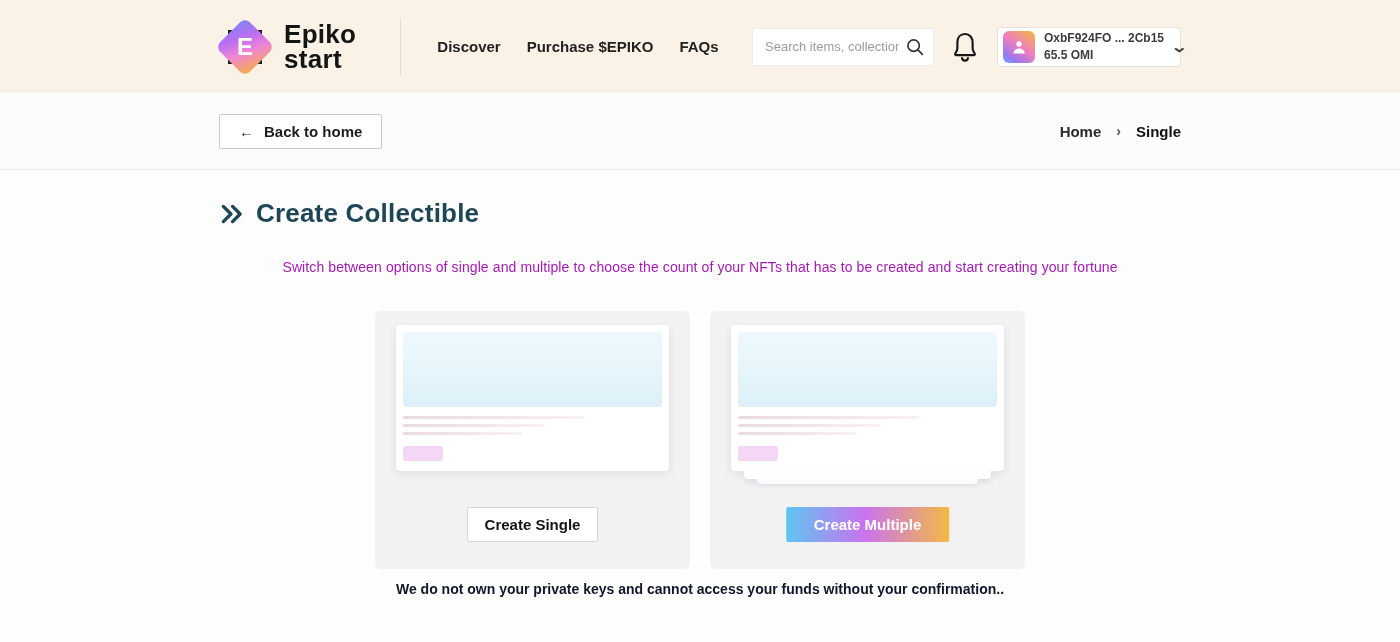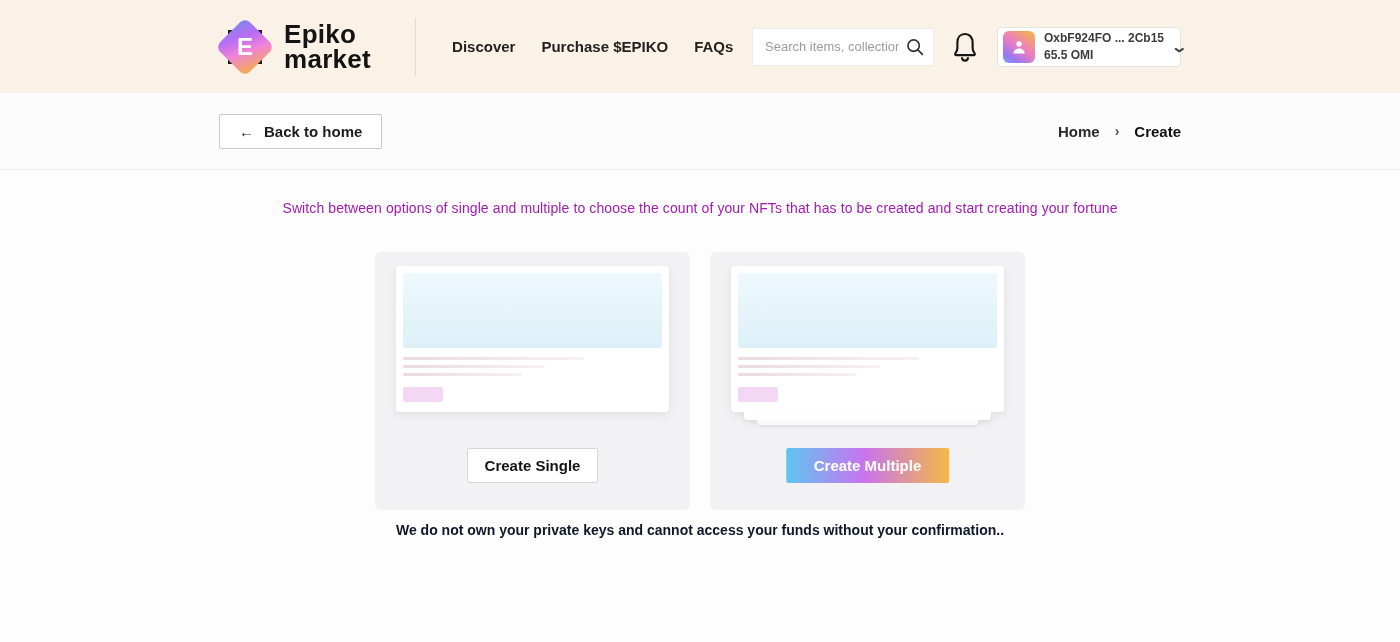--- a/index.html
+++ b/index.html
@@ -97,21 +97,21 @@
   <div class="container">
 
     <div class="brand">
       <div class="logo-mark">
         <div class="logo-square"></div>
         <div class="logo-diamond"></div>
         <div class="logo-letter">E</div>
       </div>
       <div class="brand-text">
         <div>Epiko</div>
-        <div>market</div>
+        <div>start</div>
       </div>
     </div>
 
     <div class="header-divider"></div>
 
     <nav class="nav">
       <span class="nav-item">Discover</span>
       <span class="nav-item">Purchase $EPIKO</span>
       <span class="nav-item">FAQs</span>
     </nav>
@@ -150,28 +150,35 @@
 
 <section class="crumb-band">
   <div class="container">
     <button class="back-btn">
       <span>←</span>
       <span>Back to home</span>
     </button>
     <div class="crumbs">
       <span class="crumb-home">Home</span>
       <span class="crumb-sep">›</span>
-      <span class="crumb-current">Create</span>
+      <span class="crumb-current">Single</span>
     </div>
   </div>
 </section>
 
 <main class="main">
   <div class="container">
 
+    <div class="title-row">
+      <svg width="26" height="26" viewBox="0 0 24 24" fill="none" stroke="#1f4654" stroke-width="3.1" stroke-linecap="round" stroke-linejoin="round">
+        <path d="M4 5l7 7-7 7"></path>
+          <path d="M12.5 5l7 7-7 7"></path>
+      </svg>
+      <h1 class="page-title">Create Collectible</h1>
+    </div>
 
     <p class="desc desc-1">Switch between options of single and multiple to choose the count of your NFTs that has to be created and start creating your fortune</p>
 
     <div class="cards-row">
 
       <div class="card-box">
         <div class="preview-card">
           <div class="preview-img"></div>
           <div class="skel skel-1"></div>
           <div class="skel skel-2"></div>

